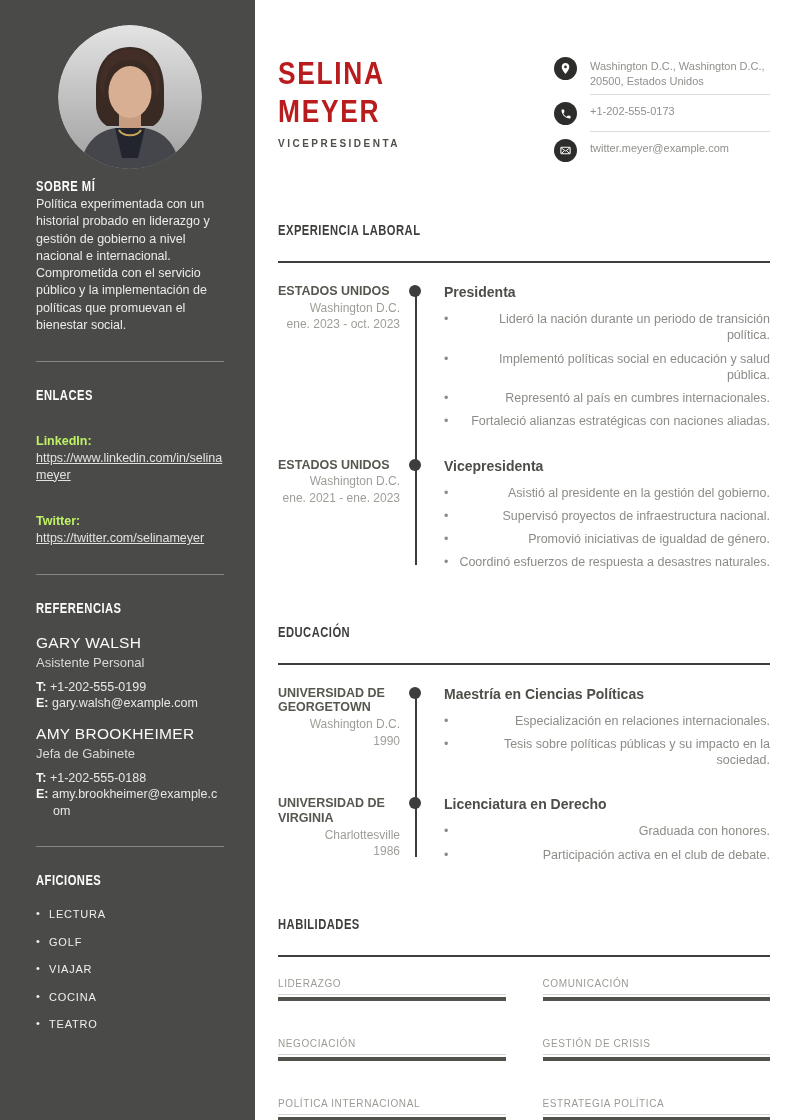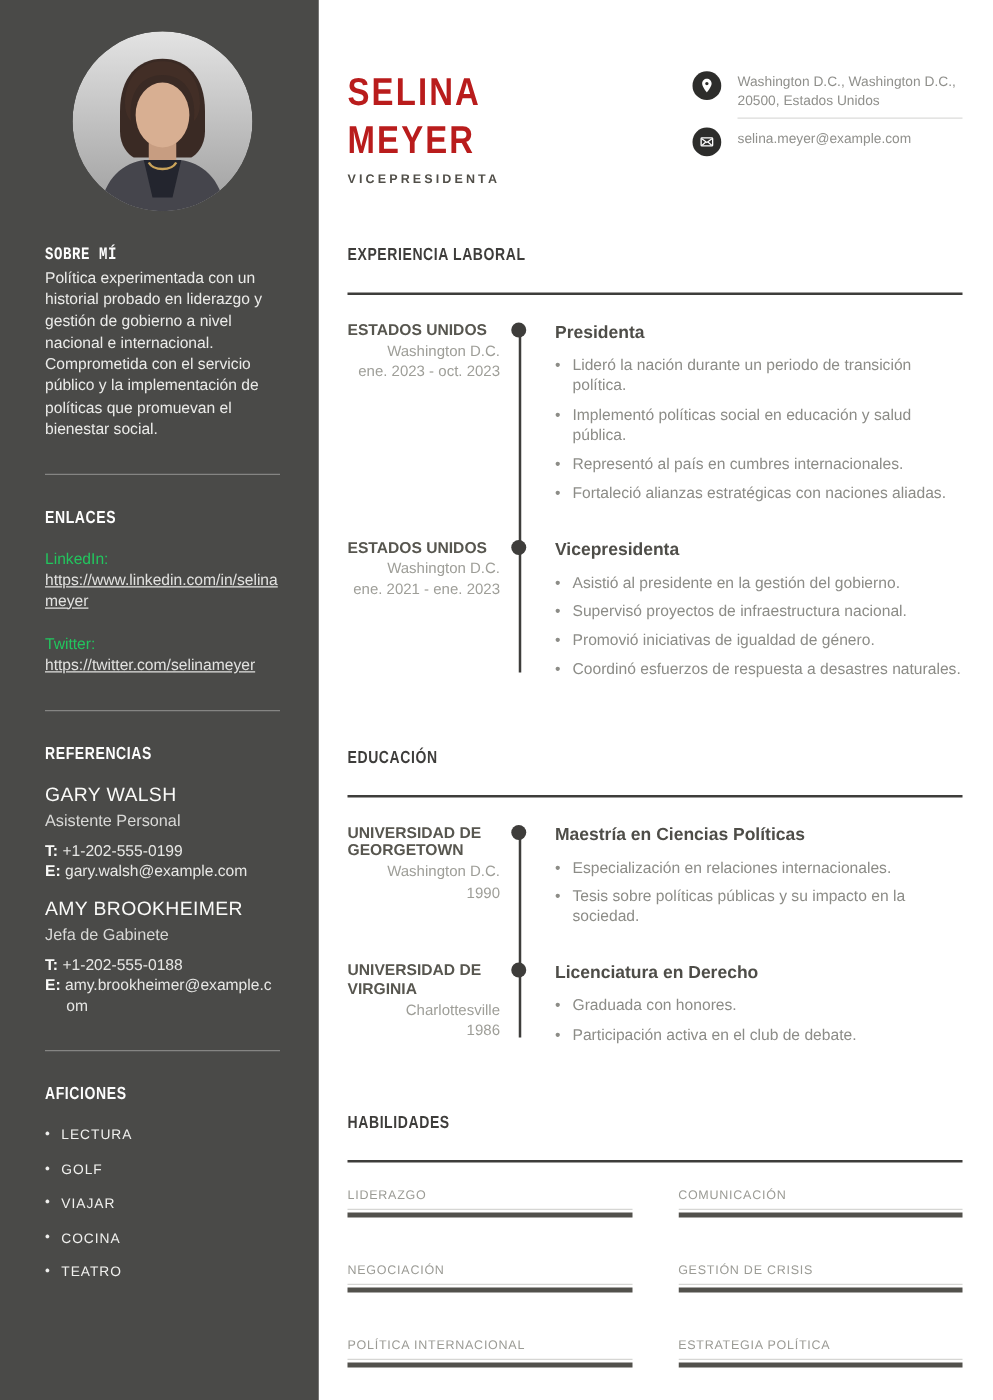--- a/index.html
+++ b/index.html
@@ -6,24 +6,24 @@
   html,body { background:#fff; }
   body { font-family: "Liberation Sans", sans-serif; }
   .page { width:794px; height:1120px; display:flex; background:#fff; overflow:hidden; }
 
   
   .sidebar { width:255px; flex:0 0 255px; background:#4a4a48; color:#e9e9e7; padding:25px 31px 20px 36px; }
   .photo-wrap { width:144px; height:144px; margin:0 auto; border-radius:50%; overflow:hidden; }
   .photo-wrap svg { display:block; }
   .side-h { color:#fdfdfd; font-size:14px; font-weight:bold; white-space:nowrap; }
   .side-h .t, .sec-h .t { display:inline-block; transform:scaleX(.8); transform-origin:0 50%; letter-spacing:.6px; }
-  .about .side-h { margin-top:27px;font-family:Liberation Mono, monospace; }
+  .about .side-h { margin-top:9px; }
   .about p { margin-top:2px; font-size:12.5px; line-height:1.38; color:#ebebe9; }
   .side-div { border:none; border-top:1px solid #858583; margin:27px 0 25px 0; }
-  .link-label { font-weight:normal; font-size:12.5px; color:#22c55e; margin-top:19px; }
+  .link-label { font-weight:bold; font-size:12.5px; color:#bef264; margin-top:31px; }
   .link-url { display:block; font-size:12.5px; line-height:1.32; color:#e2e2e0; text-decoration:underline; word-break:break-all; margin-top:2px; }
   .ref { margin-top:18px; }
   .ref + .ref { margin-top:13px; }
   .ref-name { font-size:15.5px; font-weight:400; letter-spacing:.3px; color:#fafaf8; }
   .ref-role { font-size:13px; color:#d8d8d6; margin-top:3px; margin-bottom:9px; }
   .ref-line { font-size:12.5px; line-height:1.32; color:#e7e7e5; padding-left:17px; text-indent:-17px; word-break:break-all; }
   .ref-line b { color:#fafaf8; }
   .hobbies ul { list-style:none; margin-top:20px; }
   .hobbies li { position:relative; padding-left:13px; font-size:11px; letter-spacing:.8px; color:#f0f0ee; margin-bottom:15.5px; }
   .hobbies li::before { content:"•"; position:absolute; left:0; top:-1px; color:#f0f0ee; }
@@ -45,21 +45,21 @@
   .sec-h { font-size:14px; font-weight:bold; color:#3e3d3b; border-bottom:2px solid #3e3d3b; padding-bottom:23px; margin-bottom:21px; white-space:nowrap; }
   .entries { position:relative; }
   .entries::before { content:""; position:absolute; left:137px; top:7px; bottom:13px; width:2px; background:#3e3d3b; }
   .entry { display:grid; grid-template-columns:122px 44px 1fr; margin-bottom:21px; }
   .entry:last-child { margin-bottom:0; }
   .org { font-size:12.5px; font-weight:bold; color:#57564f; line-height:1.18; }
   .loc, .dates { font-size:12px; color:#9e9e98; line-height:1.22; margin-top:2px;text-align:right; }
   .tl { position:relative; }
   .dot { position:absolute; left:9px; top:1px; width:12px; height:12px; border-radius:50%; background:#3e3d3b; }
   .entry h3 { font-size:14px; font-weight:bold; color:#4e4d48; margin-bottom:11px; }
-  .entry ul { list-style:none; }
+  .entry ul { list-style:none;text-align:right; }
   .entry li { position:relative; padding-left:14px; font-size:12.5px; color:#8c8c87; line-height:1.3; margin-bottom:7px; }
   .entry li::before { content:"•"; position:absolute; left:0; top:0; color:#8c8c87; }
 
   .grid2 { display:grid; grid-template-columns:1fr 1fr; column-gap:49px; row-gap:14px;gap:37px; }
   .meter .label { font-size:10px; letter-spacing:.6px; color:#9b9b95; padding-bottom:5px; border-bottom:1px solid #d6d6d4; }
   .meter .bar { margin-top:2px; height:4px; background:#e9e9e7; }
   .meter .fill { height:100%; background:#52514c; }
   .sec.langs { margin-top:60px; }
 </style>
 </head>
@@ -159,28 +159,36 @@
 
       <div class="contact">
         <div class="contact-row divided">
           <span class="cicon">
             <svg width="13" height="13" viewBox="0 0 24 24">
                 <path fill="#fff" d="M12 2C8.1 2 5 5.1 5 9c0 5.2 7 13 7 13s7-7.8 7-13c0-3.9-3.1-7-7-7zm0 9.5A2.5 2.5 0 1 1 12 6.5a2.5 2.5 0 0 1 0 5z"></path>
               </svg>
           </span>
           <span class="ctext">Washington D.C., Washington D.C., 20500, Estados Unidos</span>
         </div>
+        <div class="contact-row divided">
+          <span class="cicon">
+            <svg width="12" height="12" viewBox="0 0 24 24">
+                <path fill="#fff" d="M6.6 10.8c1.5 2.9 3.8 5.2 6.7 6.7l2.2-2.2c.3-.3.7-.4 1-.2 1.1.4 2.4.6 3.6.6.6 0 1 .4 1 1V20c0 .6-.4 1-1 1C10.8 21 3 13.2 3 4c0-.6.4-1 1-1h3.3c.6 0 1 .4 1 1 0 1.3.2 2.5.6 3.6.1.3 0 .7-.2 1l-2.1 2.2z"></path>
+              </svg>
+          </span>
+          <span class="ctext">+1-202-555-0173</span>
+        </div>
         <div class="contact-row">
           <span class="cicon">
             <svg width="13" height="13" viewBox="0 0 24 24">
                 <rect x="3.5" y="6" width="17" height="12" rx="1.2" fill="none" stroke="#fff" stroke-width="2"></rect>
                 <path d="M4.5 7.5 12 13l7.5-5.5M5 17l5-4.5M19 17l-5-4.5" stroke="#fff" stroke-width="1.8" fill="none"></path>
               </svg>
           </span>
-          <span class="ctext">selina.meyer@example.com</span>
+          <span class="ctext">twitter.meyer@example.com</span>
         </div>
       </div>
     </header>
 
     <section class="sec">
       <h2 class="sec-h"><span class="t">EXPERIENCIA LABORAL</span></h2>
       <div class="entries">
 
         <div class="entry">
           <div class="meta">

